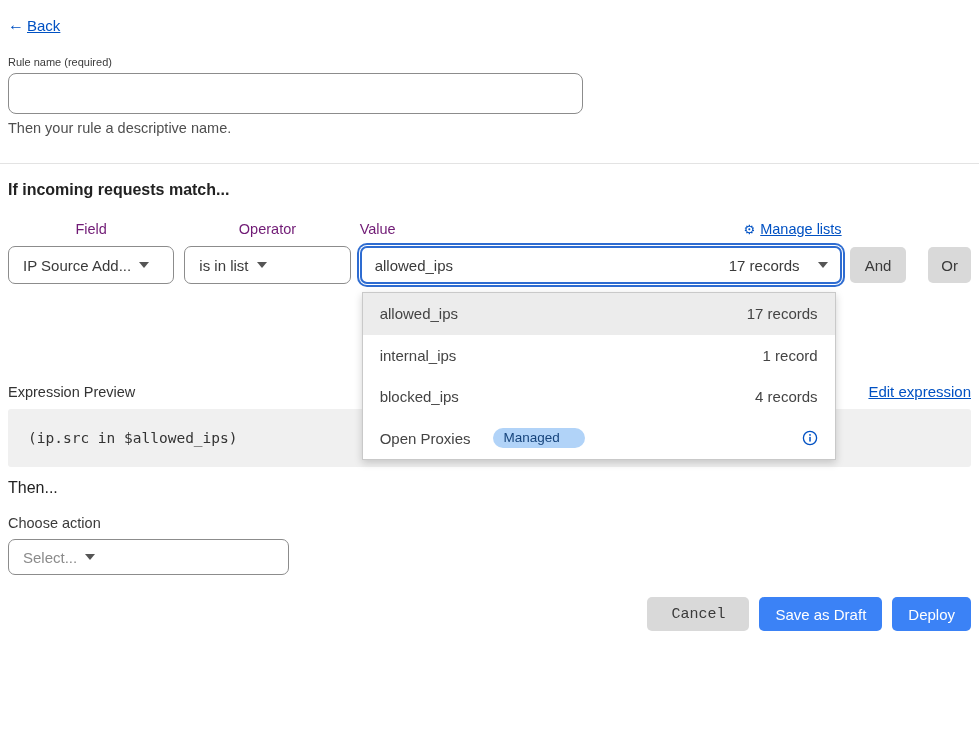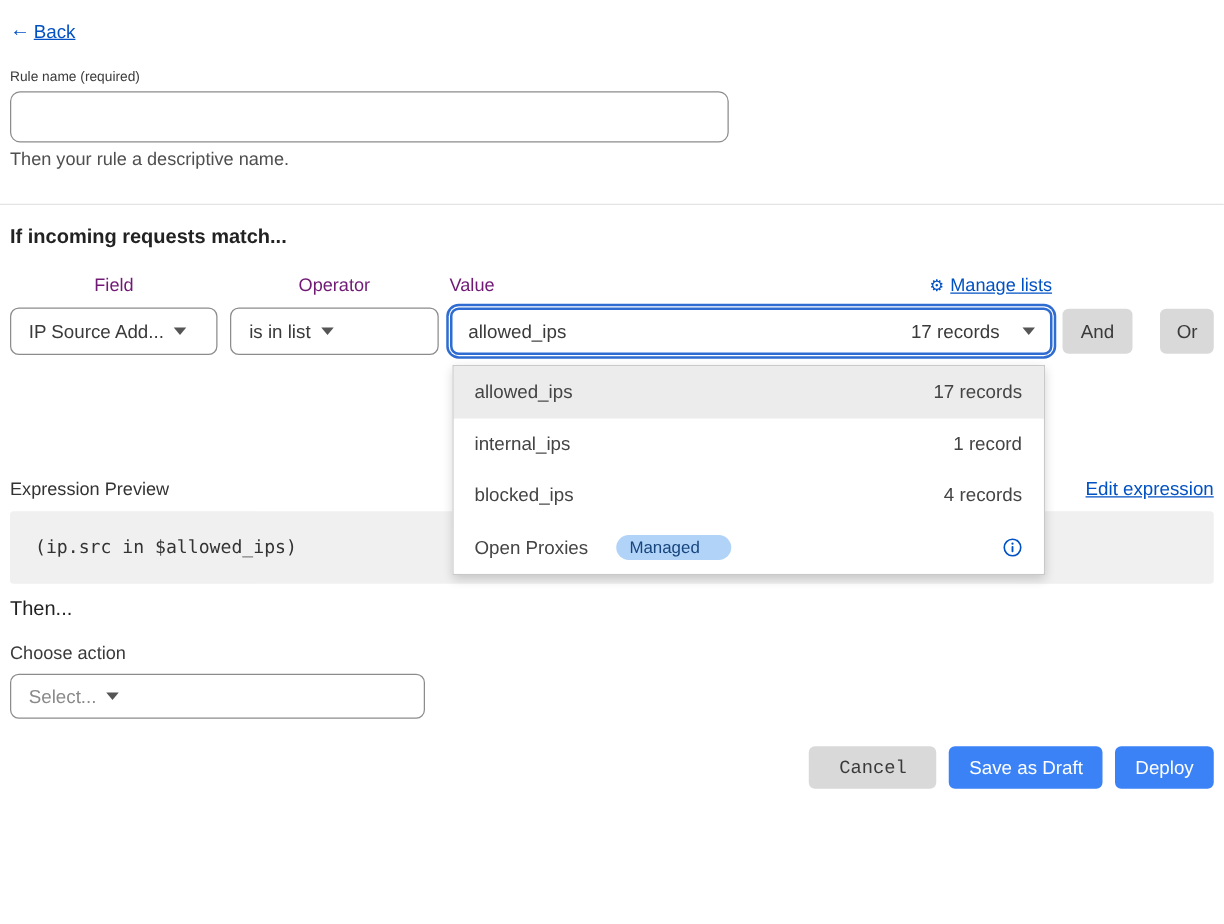--- a/index.html
+++ b/index.html
@@ -95,21 +95,21 @@
   .link { color: #0051c3; text-decoration: underline; font-size: 15px; cursor: pointer; }
   .code-block {
     margin-top: 9px; background: #f0f0f0; border-radius: 3px;
     padding: 20px 20px; font-family: "DejaVu Sans Mono", "Liberation Mono", monospace;
     font-size: 14.5px; color: #333; height: 58px; display: flex; align-items: center;
   }
 
   
   .then-heading { margin-top: 12px; font-size: 16px; font-weight: 400; color: #222; }
   .action-label { margin-top: 18px; font-size: 14.5px; color: #3a3a3a; }
-  .action-select { width: 332px; margin-top: 8px; height: 36px; color: #8a8a8a; }
+  .action-select { width: 281px; margin-top: 8px; height: 36px; color: #8a8a8a; }
 
   
   .footer { display: flex; justify-content: flex-end; gap: 10px; margin-top: 22px; }
   .blue-btn {
     height: 34px; background: #3b82f6; color: #fff; border: none; border-radius: 5px;
     font-size: 15px; font-family: "Liberation Sans", sans-serif; cursor: pointer; padding: 0 16px;
   }
   .cancel-btn { height: 34px; padding: 0 24px; font-family: Liberation Mono, monospace; }
 </style>
 </head>

